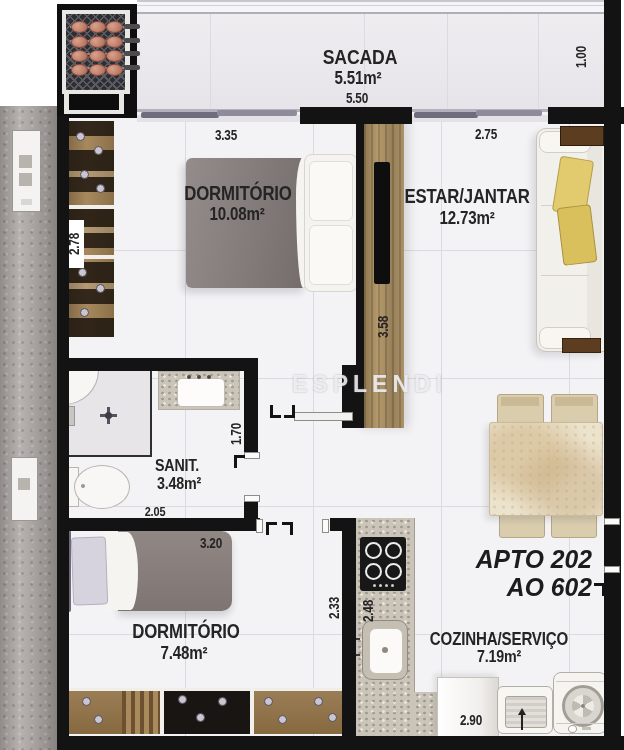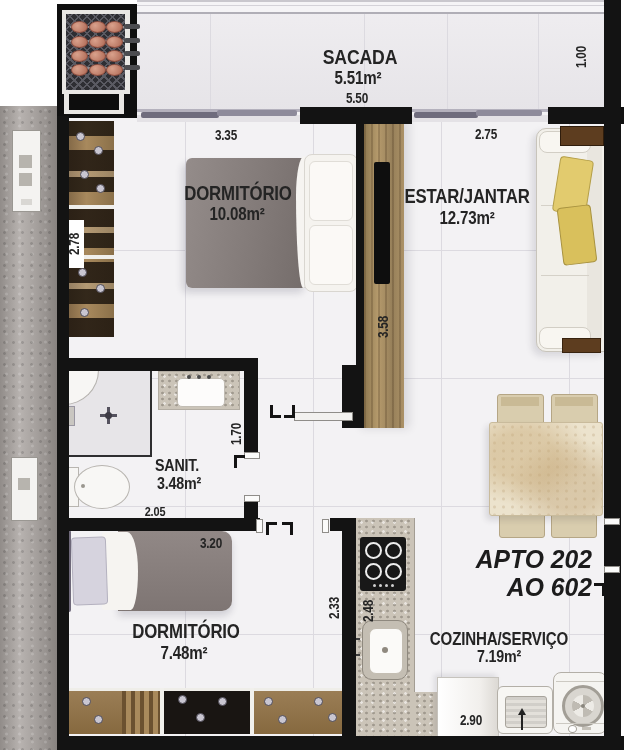--- a/index.html
+++ b/index.html
@@ -307,14 +307,15 @@
   <div class="lbl dim rot" style="left:368px;top:611px;">2.48</div>
   <div class="lbl dim" style="left:471px;top:720px;">2.90</div>
 
   <div class="a" style="left:420px;top:545px;width:172px;text-align:right;z-index:40;color:#1c1c1c;
               font-style:italic;font-weight:800;font-size:26px;line-height:28px;
               transform:scaleX(.95);transform-origin:100% 50%;">
     <div>APTO 202</div>
     <div>AO 602</div>
   </div>
 
+  <div class="watermark" style="left:292px;top:371px;">ESPLENDI</div>
 
 </div>
 
 </body></html>

